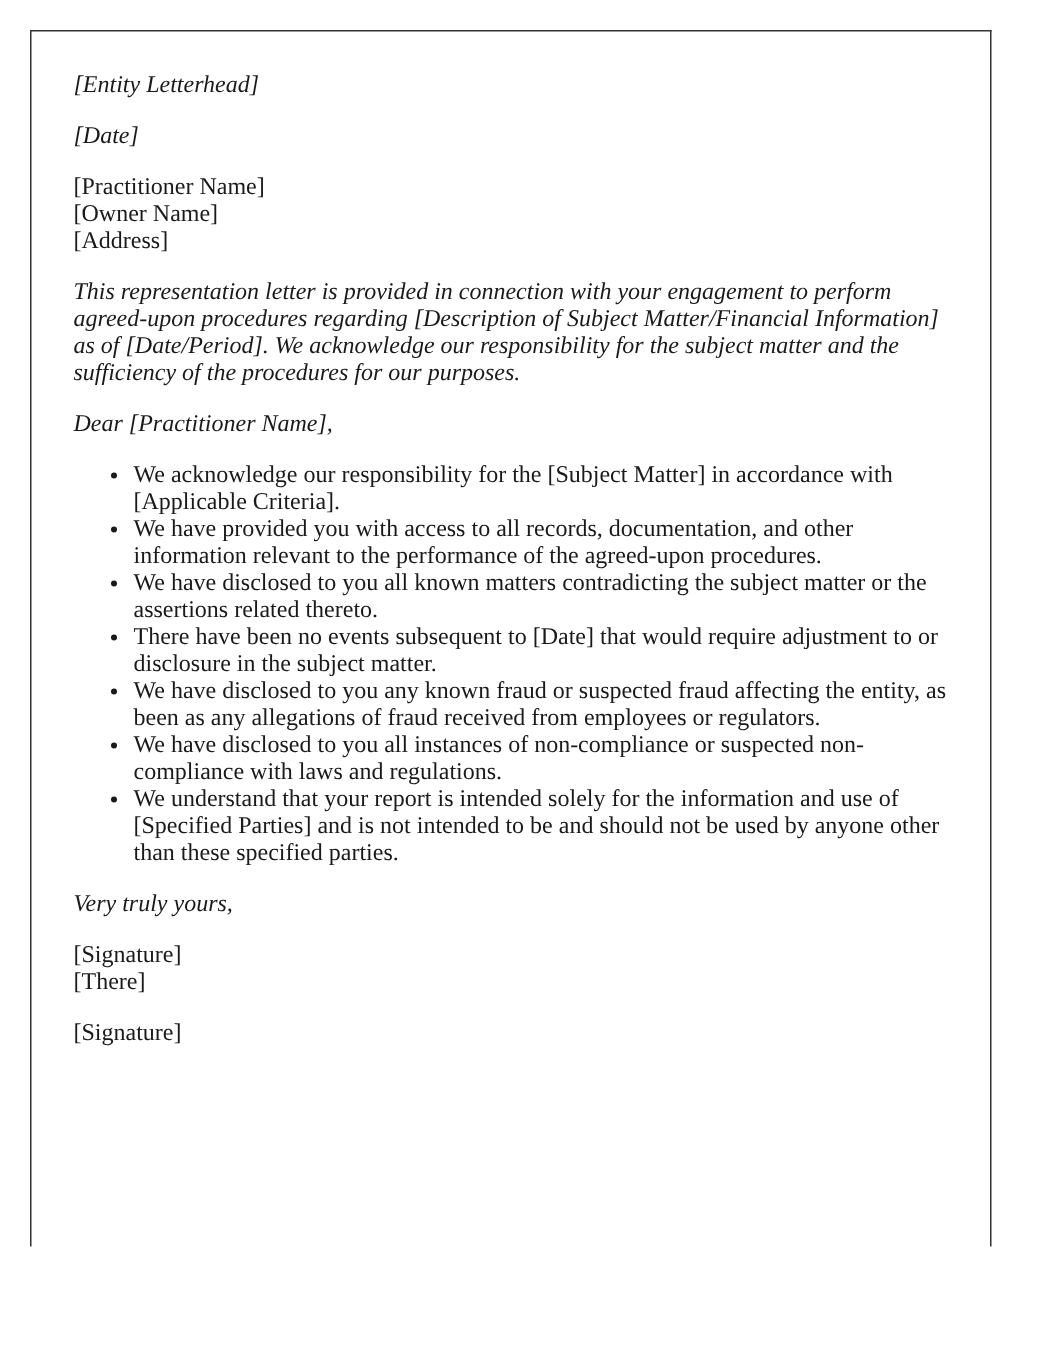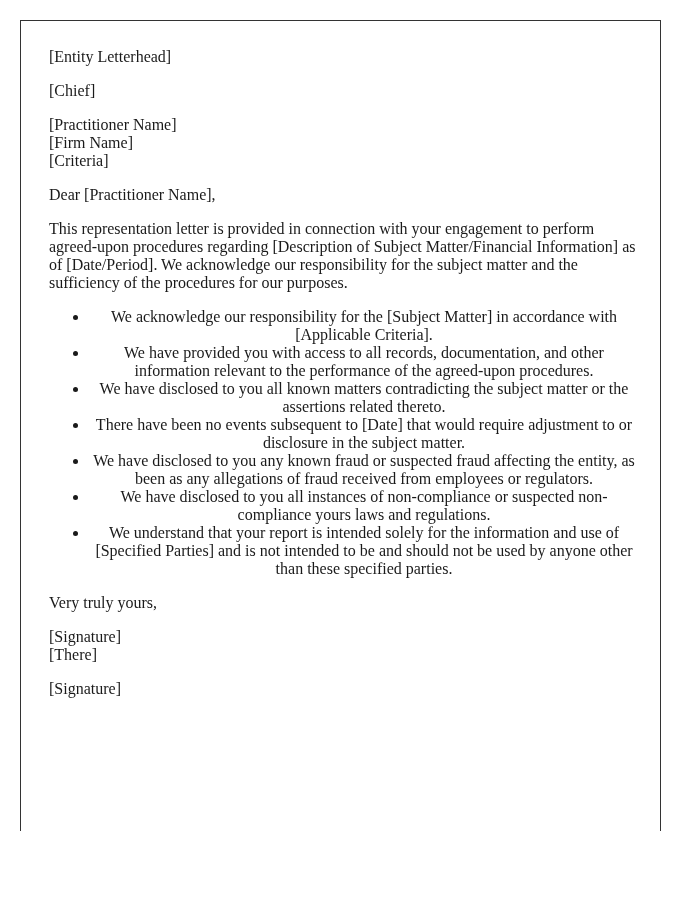--- a/index.html
+++ b/index.html
@@ -26,57 +26,57 @@
       border-top: 1px solid #333;
       border-left: 1px solid #333;
       border-right: 1px solid #333;
       padding: 27px 0 0 28px;
       overflow: hidden;
       box-sizing: content-box;
     }
     .letter p {
       margin: 0 0 16px 0;
       width: 590px;
+      font-style: italic;
     }
     .block { margin: 16px 0 16px 0; }
     .block div { margin: 0; }
     ul.reps {
       margin: 0 0 16px 0;
       padding: 0 0 0 40px;
       width: 550px;
-      text-align: center;
     }
     ul.reps li {
       margin: 0;
       list-style: disc;
     }
   </style>
 </head>
 <body>
 
 <div class="letter">
   <p>[Entity Letterhead]</p>
-  <p>[Chief]</p>
+  <p>[Date]</p>
 
   <div class="block">
     <div>[Practitioner Name]</div>
-    <div>[Firm Name]</div>
-    <div>[Criteria]</div>
+    <div>[Owner Name]</div>
+    <div>[Address]</div>
   </div>
 
+  <p>This representation letter is provided in connection with your engagement to perform agreed-upon procedures regarding [Description of Subject Matter/Financial Information] as of [Date/Period]. We acknowledge our responsibility for the subject matter and the sufficiency of the procedures for our purposes.</p>
   <p>Dear [Practitioner Name],</p>
-  <p>This representation letter is provided in connection with your engagement to perform agreed-upon procedures regarding [Description of Subject Matter/Financial Information] as of [Date/Period]. We acknowledge our responsibility for the subject matter and the sufficiency of the procedures for our purposes.</p>
 
   <ul class="reps">
     <li>We acknowledge our responsibility for the [Subject Matter] in accordance with [Applicable Criteria].</li>
     <li>We have provided you with access to all records, documentation, and other information relevant to the performance of the agreed-upon procedures.</li>
     <li>We have disclosed to you all known matters contradicting the subject matter or the assertions related thereto.</li>
     <li>There have been no events subsequent to [Date] that would require adjustment to or disclosure in the subject matter.</li>
     <li>We have disclosed to you any known fraud or suspected fraud affecting the entity, as been as any allegations of fraud received from employees or regulators.</li>
-    <li>We have disclosed to you all instances of non-compliance or suspected non-compliance yours laws and regulations.</li>
+    <li>We have disclosed to you all instances of non-compliance or suspected non-compliance with laws and regulations.</li>
     <li>We understand that your report is intended solely for the information and use of [Specified Parties] and is not intended to be and should not be used by anyone other than these specified parties.</li>
   </ul>
 
   <p>Very truly yours,</p>
 
   <div class="block">
     <div>[Signature]</div>
     <div>[There]</div>
   </div>
 

